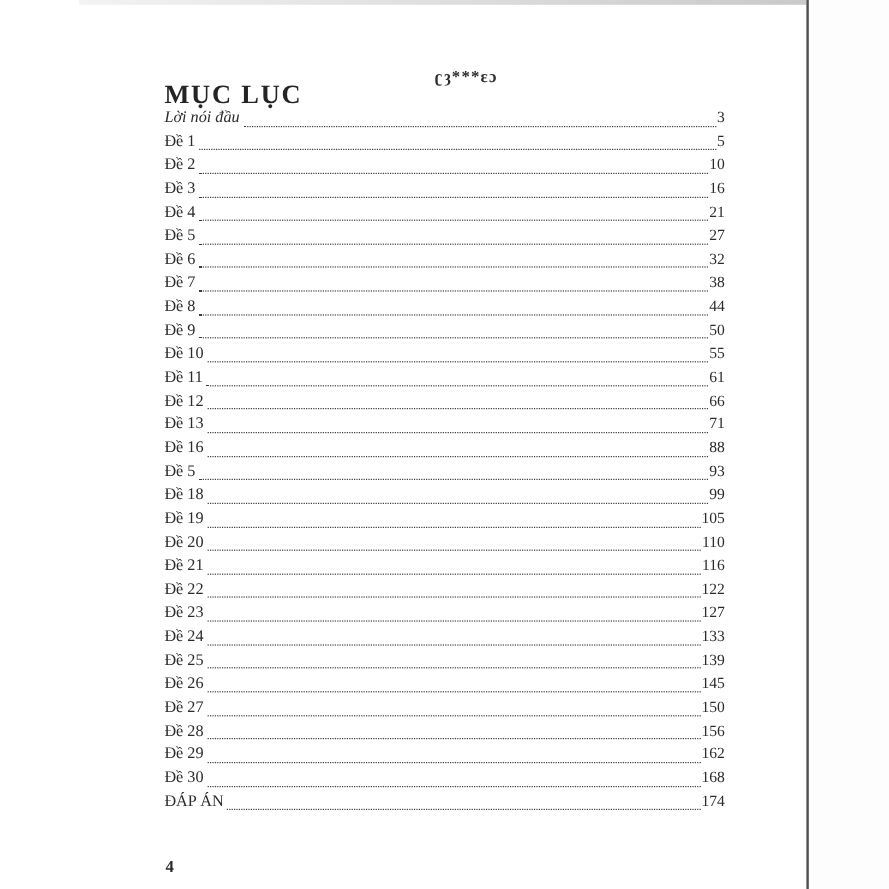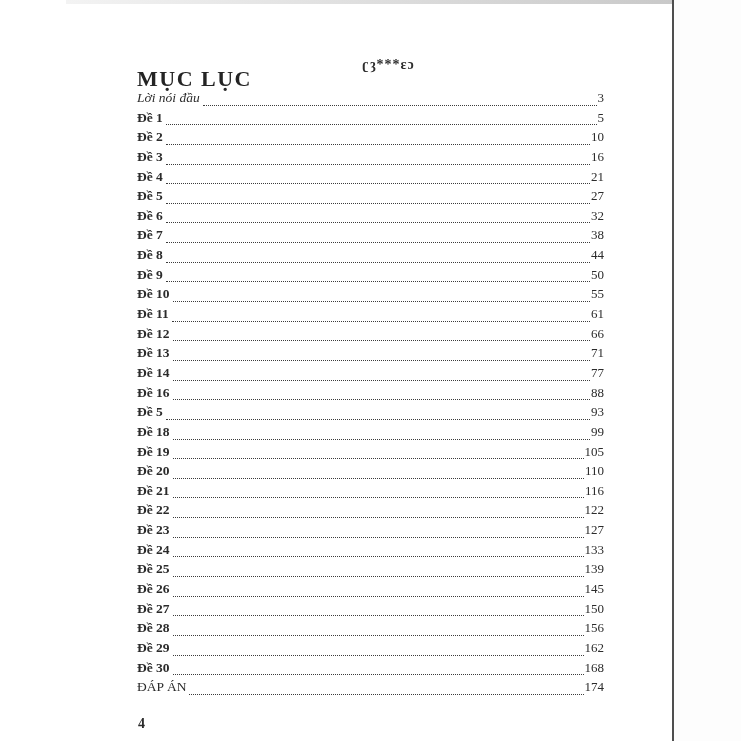--- a/index.html
+++ b/index.html
@@ -78,21 +78,21 @@
   }
   .toc-row {
     display: flex;
     align-items: baseline;
     height: 19.65px;
     font-size: 13.5px;
     color: #2b2b2b;
     justify-content: space-between;
   }
   .toc-label {
-    font-weight: bold;
+    font-weight: normal;
     white-space: nowrap;
   }
   .toc-row.italic .toc-label {
     font-weight: normal;
     font-style: italic;
   }
   .toc-row.plain .toc-label {
     font-weight: normal;
   }
   .toc-dots {
@@ -204,25 +204,20 @@
     <span class="toc-dots"></span>
     <span class="toc-page">66</span>
   </div>
 
   <div class="toc-row">
     <span class="toc-label">Đề 13</span>
     <span class="toc-dots"></span>
     <span class="toc-page">71</span>
   </div>
 
-  <div class="toc-row">
-    <span class="toc-label">Đề 14</span>
-    <span class="toc-dots"></span>
-    <span class="toc-page">77</span>
-  </div>
 
 
   <div class="toc-row">
     <span class="toc-label">Đề 16</span>
     <span class="toc-dots"></span>
     <span class="toc-page">88</span>
   </div>
 
   <div class="toc-row">
     <span class="toc-label">Đề 5</span>

